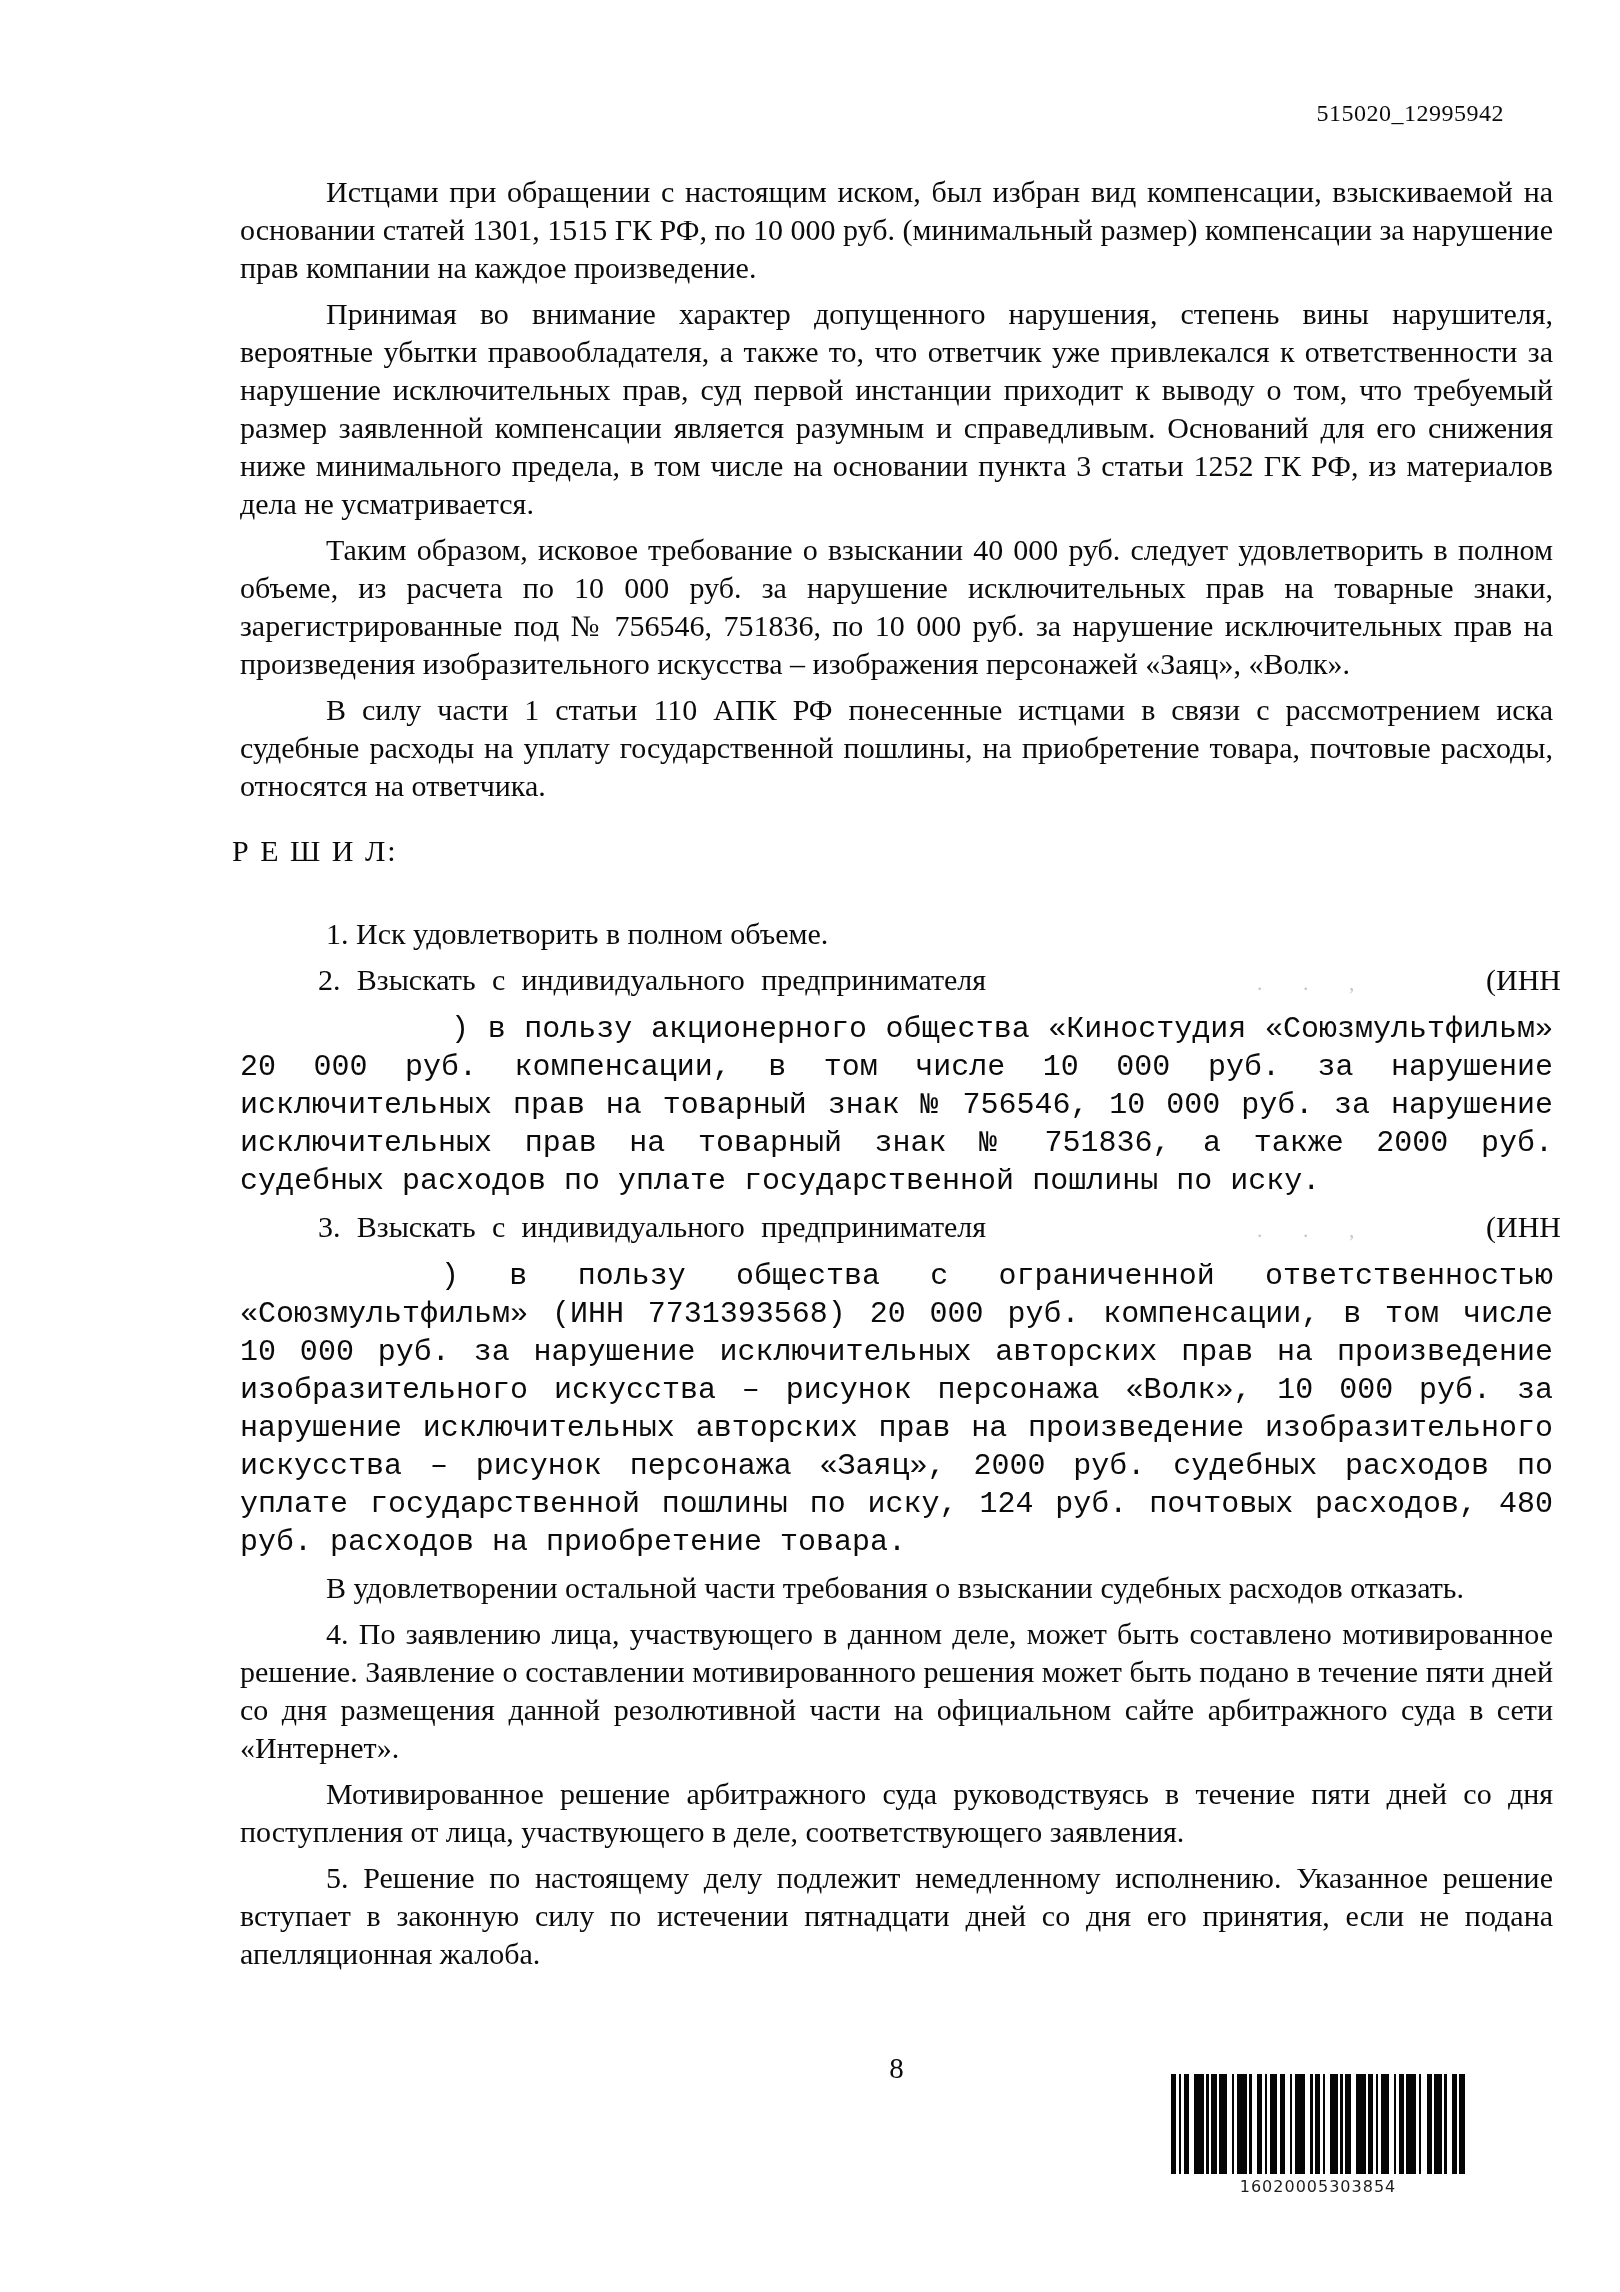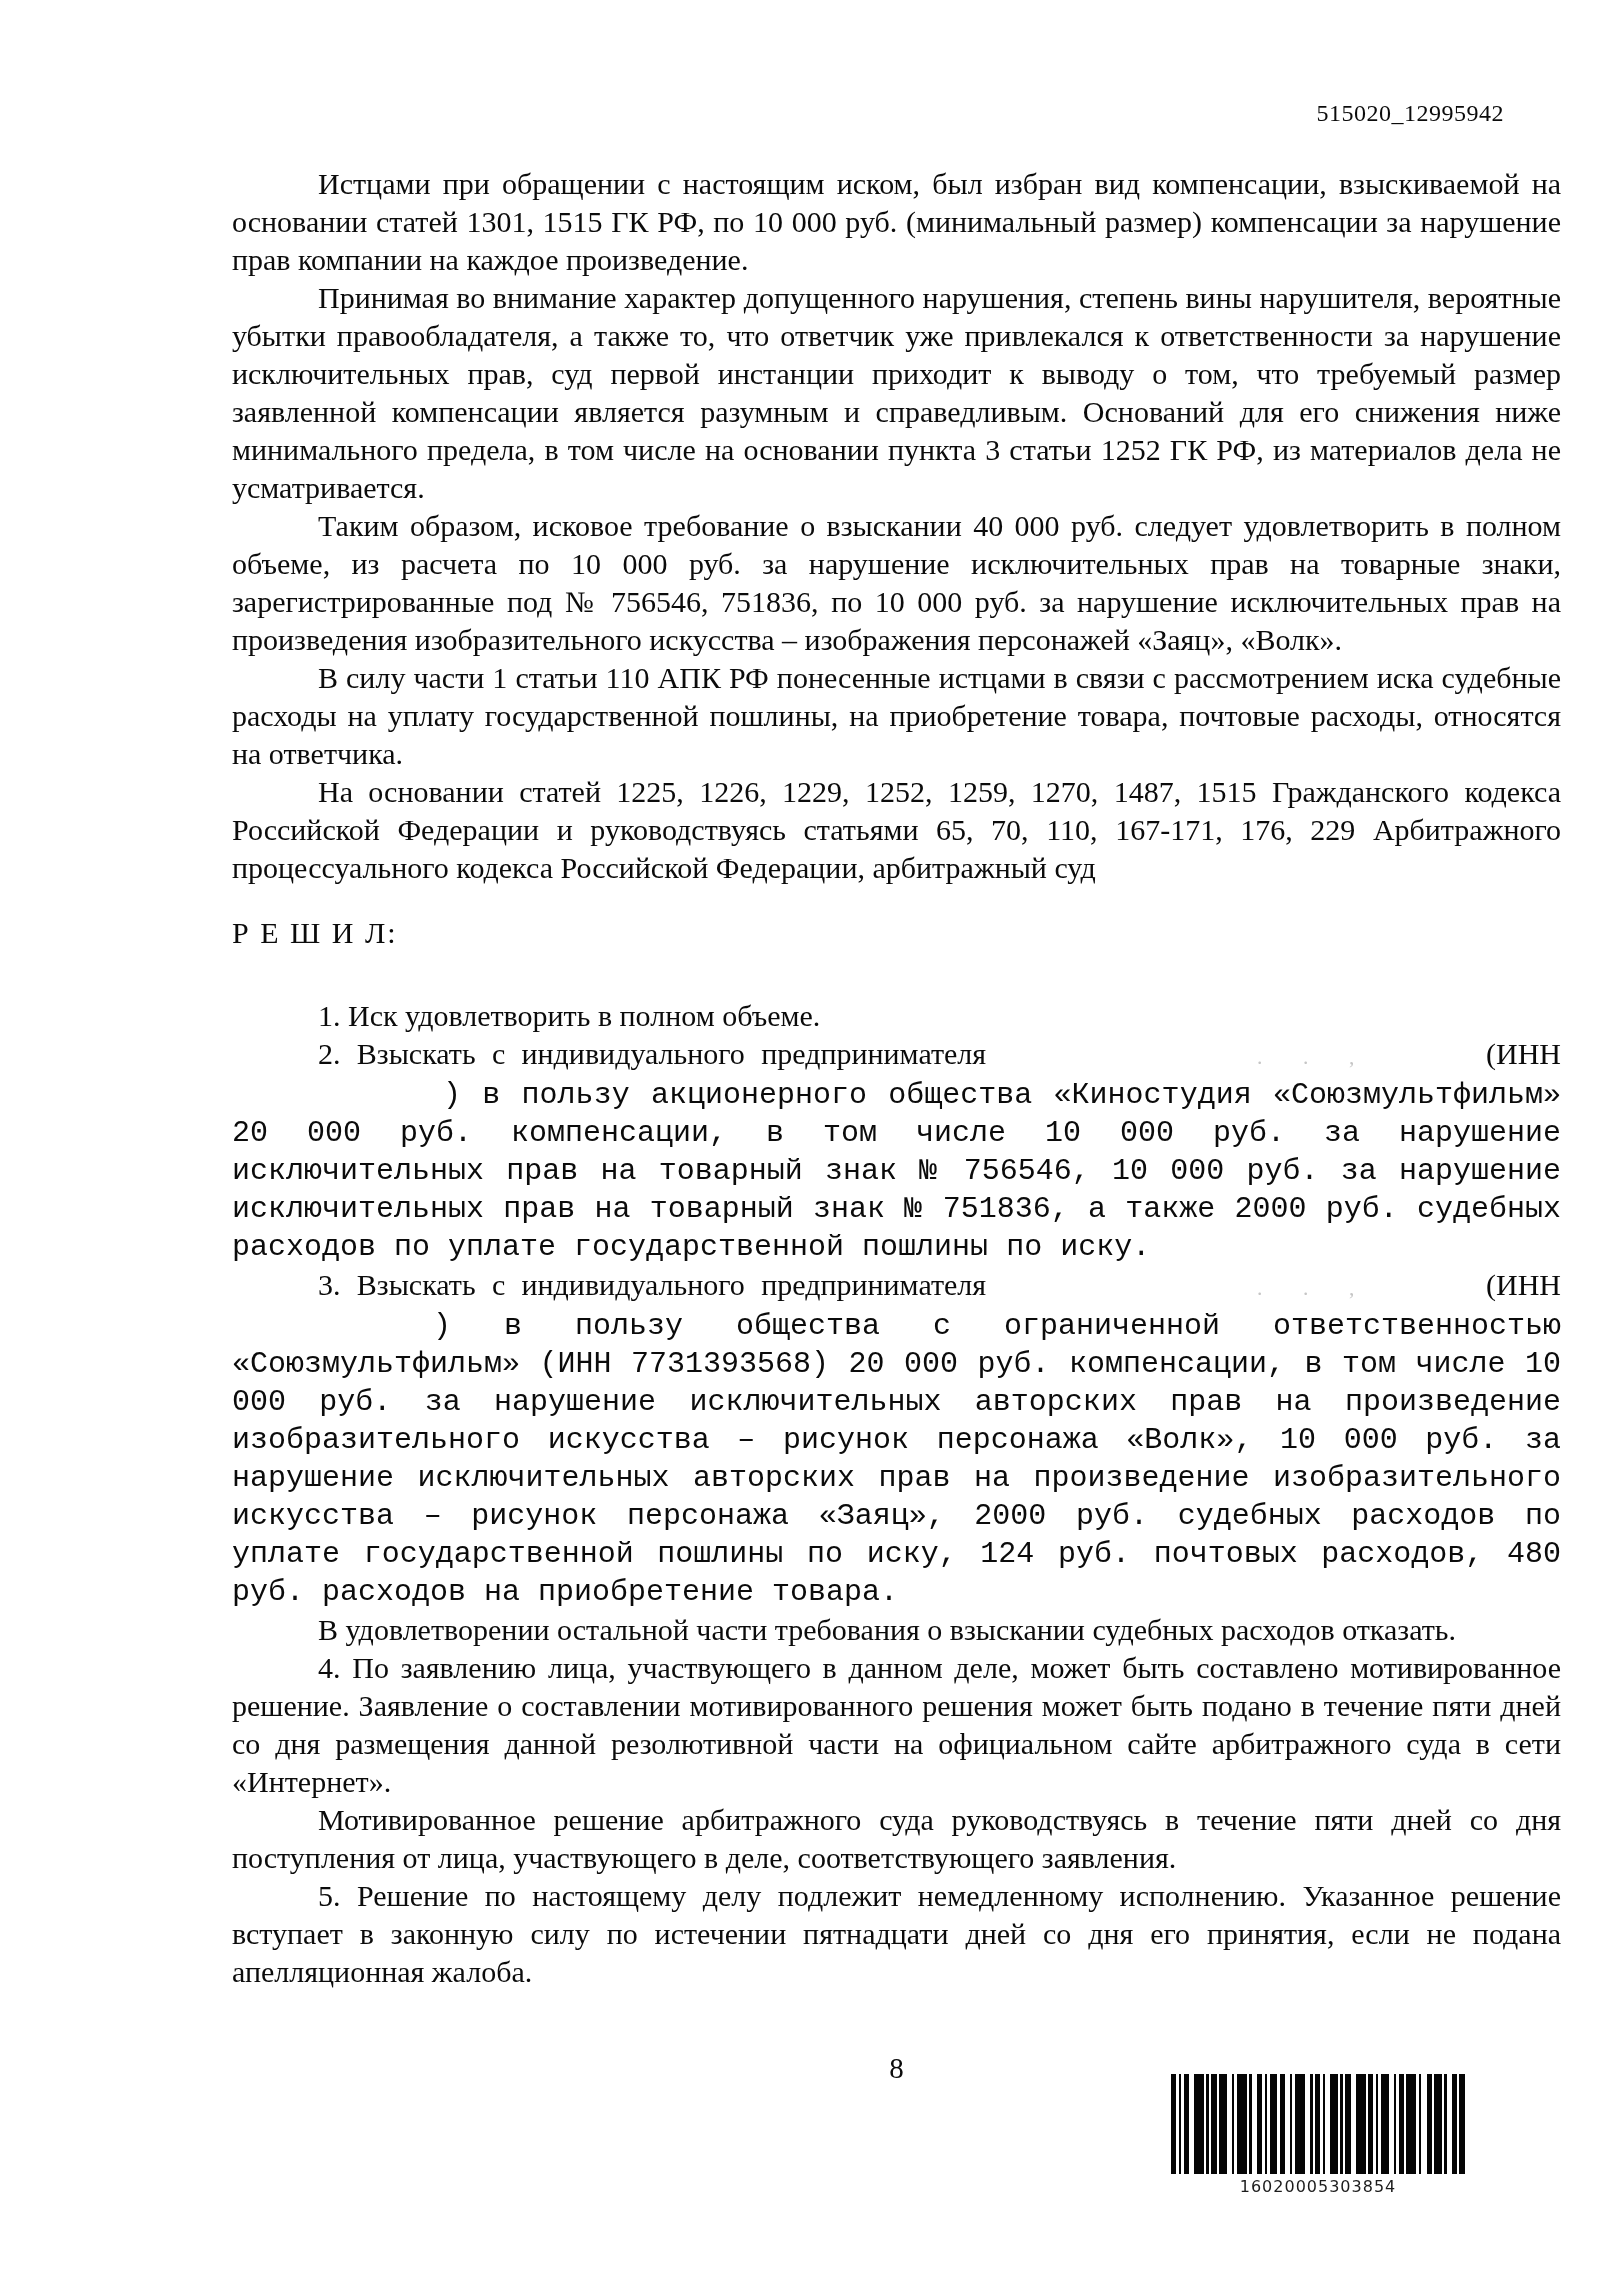--- a/index.html
+++ b/index.html
@@ -28,21 +28,21 @@
   .content {
     position: absolute;
     left: 232px;
     width: 1329px;
     top: 165px;
     font-size: 30px;
     line-height: 38px;
     text-align: justify;
   }
   .para {
-    margin: 0;
+    margin: 8px;
     text-indent: 86px;
   }
   .para.cont {
     text-indent: 0;
     font-family: Liberation Mono, monospace;
   }
   .lead-gap {
     display: inline-block;
     height: 1px;
   }
@@ -118,21 +118,20 @@
 
 <div class="page">
 
   <div class="header-code">515020_12995942</div>
 
   <div class="content" id="content">
       <p class="para">Истцами при обращении с настоящим иском, был избран вид компенсации, взыскиваемой на основании статей 1301, 1515 ГК РФ, по 10 000 руб. (минимальный размер) компенсации за нарушение прав компании на каждое произведение.</p>
       <p class="para">Принимая во внимание характер допущенного нарушения, степень вины нарушителя, вероятные убытки правообладателя, а также то, что ответчик уже привлекался к ответственности за нарушение исключительных прав, суд первой инстанции приходит к выводу о том, что требуемый размер заявленной компенсации является разумным и справедливым. Оснований для его снижения ниже минимального предела, в том числе на основании пункта 3 статьи 1252 ГК РФ, из материалов дела не усматривается.</p>
       <p class="para">Таким образом, исковое требование о взыскании 40 000 руб. следует удовлетворить в полном объеме, из расчета по 10 000 руб. за нарушение исключительных прав на товарные знаки, зарегистрированные под № 756546, 751836, по 10 000 руб. за нарушение исключительных прав на произведения изобразительного искусства – изображения персонажей «Заяц», «Волк».</p>
       <p class="para">В силу части 1 статьи 110 АПК РФ понесенные истцами в связи с рассмотрением иска судебные расходы на уплату государственной пошлины, на приобретение товара, почтовые расходы, относятся на ответчика.</p>
-      <p class="para">На основании статей 1225, 1226, 1229, 1252, 1259, 1270, 1487, 1515 Гражданского кодекса Российской Федерации и руководствуясь статьями 65, 70, 110, 167-171, 176, 229 Арбитражного процессуального кодекса Российской Федерации, арбитражный суд</p>
       <p class="para heading">Р Е Ш И Л:</p>
       <p class="para">1. Иск удовлетворить в полном объеме.</p>
       <div class="line-split">
         <span class="left-part">2. Взыскать с индивидуального предпринимателя</span>
         <span class="redact-mid">. . ,</span>
         <span class="right-part">(ИНН</span>
       </div>
       <p class="para cont"><span class="lead-gap" style="width: 211px;"></span>) в пользу акционерного общества «Киностудия «Союзмультфильм» 20 000 руб. компенсации, в том числе 10 000 руб. за нарушение исключительных прав на товарный знак № 756546, 10 000 руб. за нарушение исключительных прав на товарный знак № 751836, а также 2000 руб. судебных расходов по уплате государственной пошлины по иску.</p>
       <div class="line-split">
         <span class="left-part">3. Взыскать с индивидуального предпринимателя</span>

